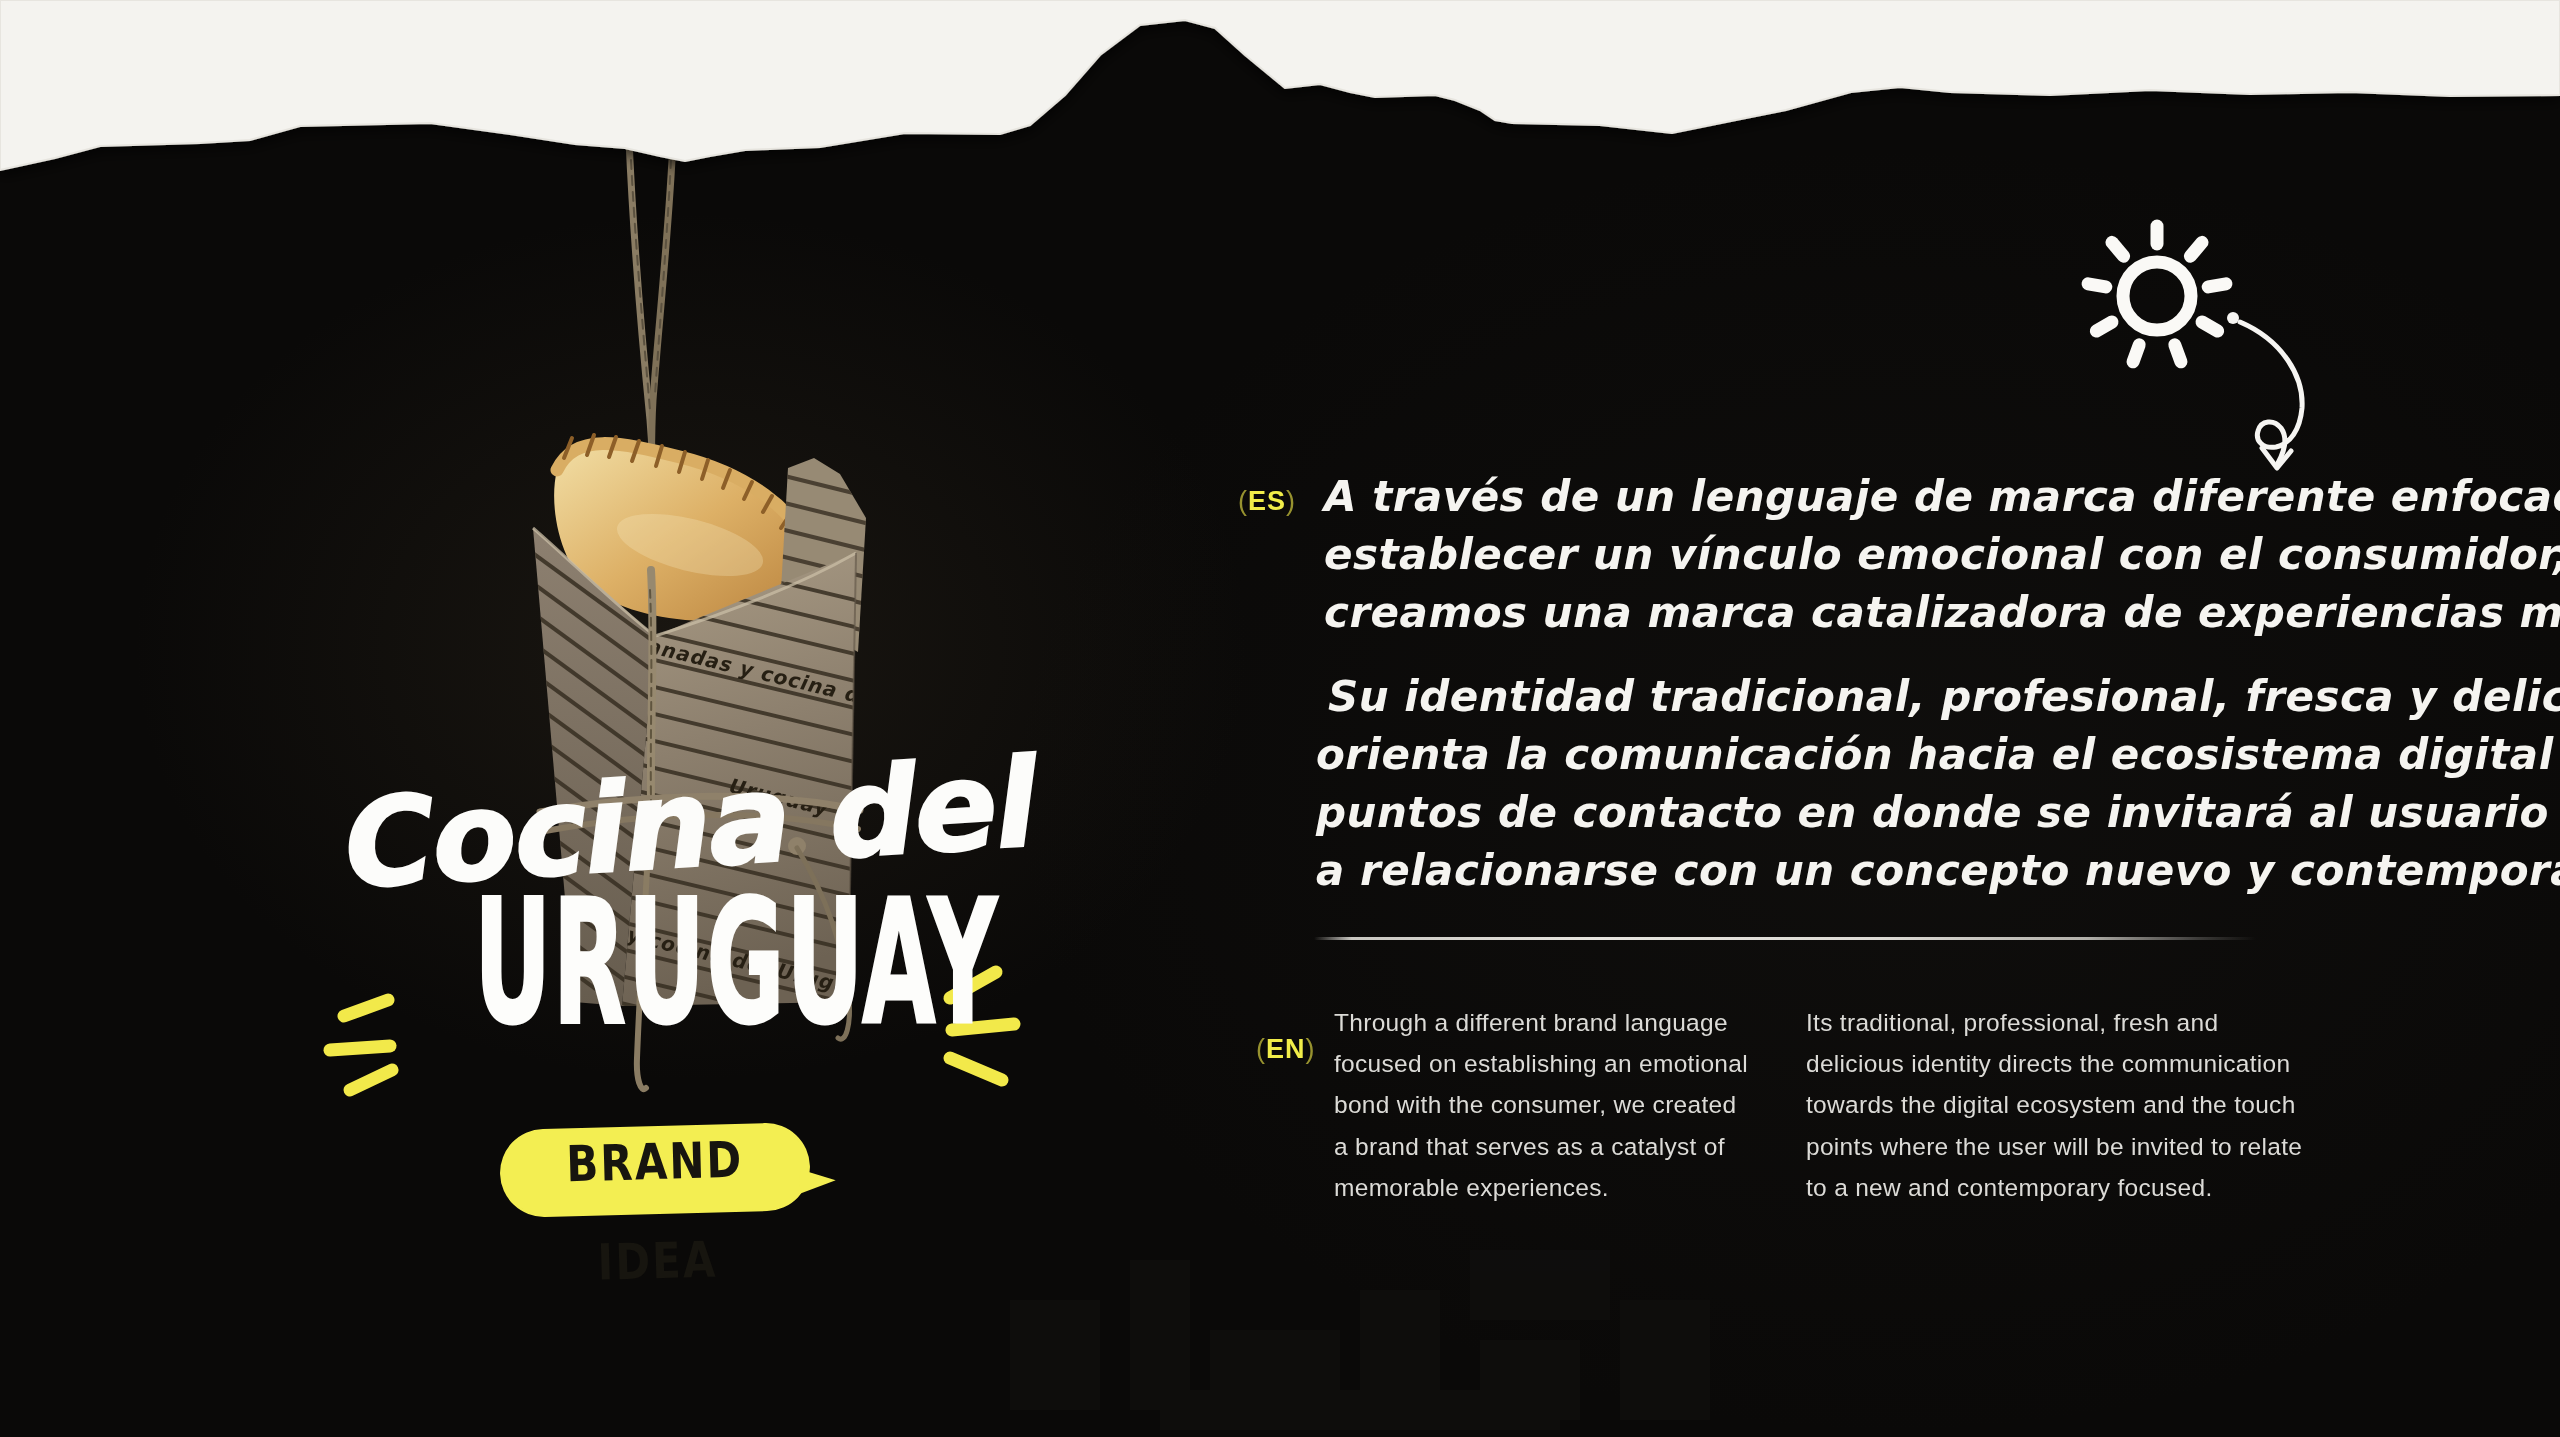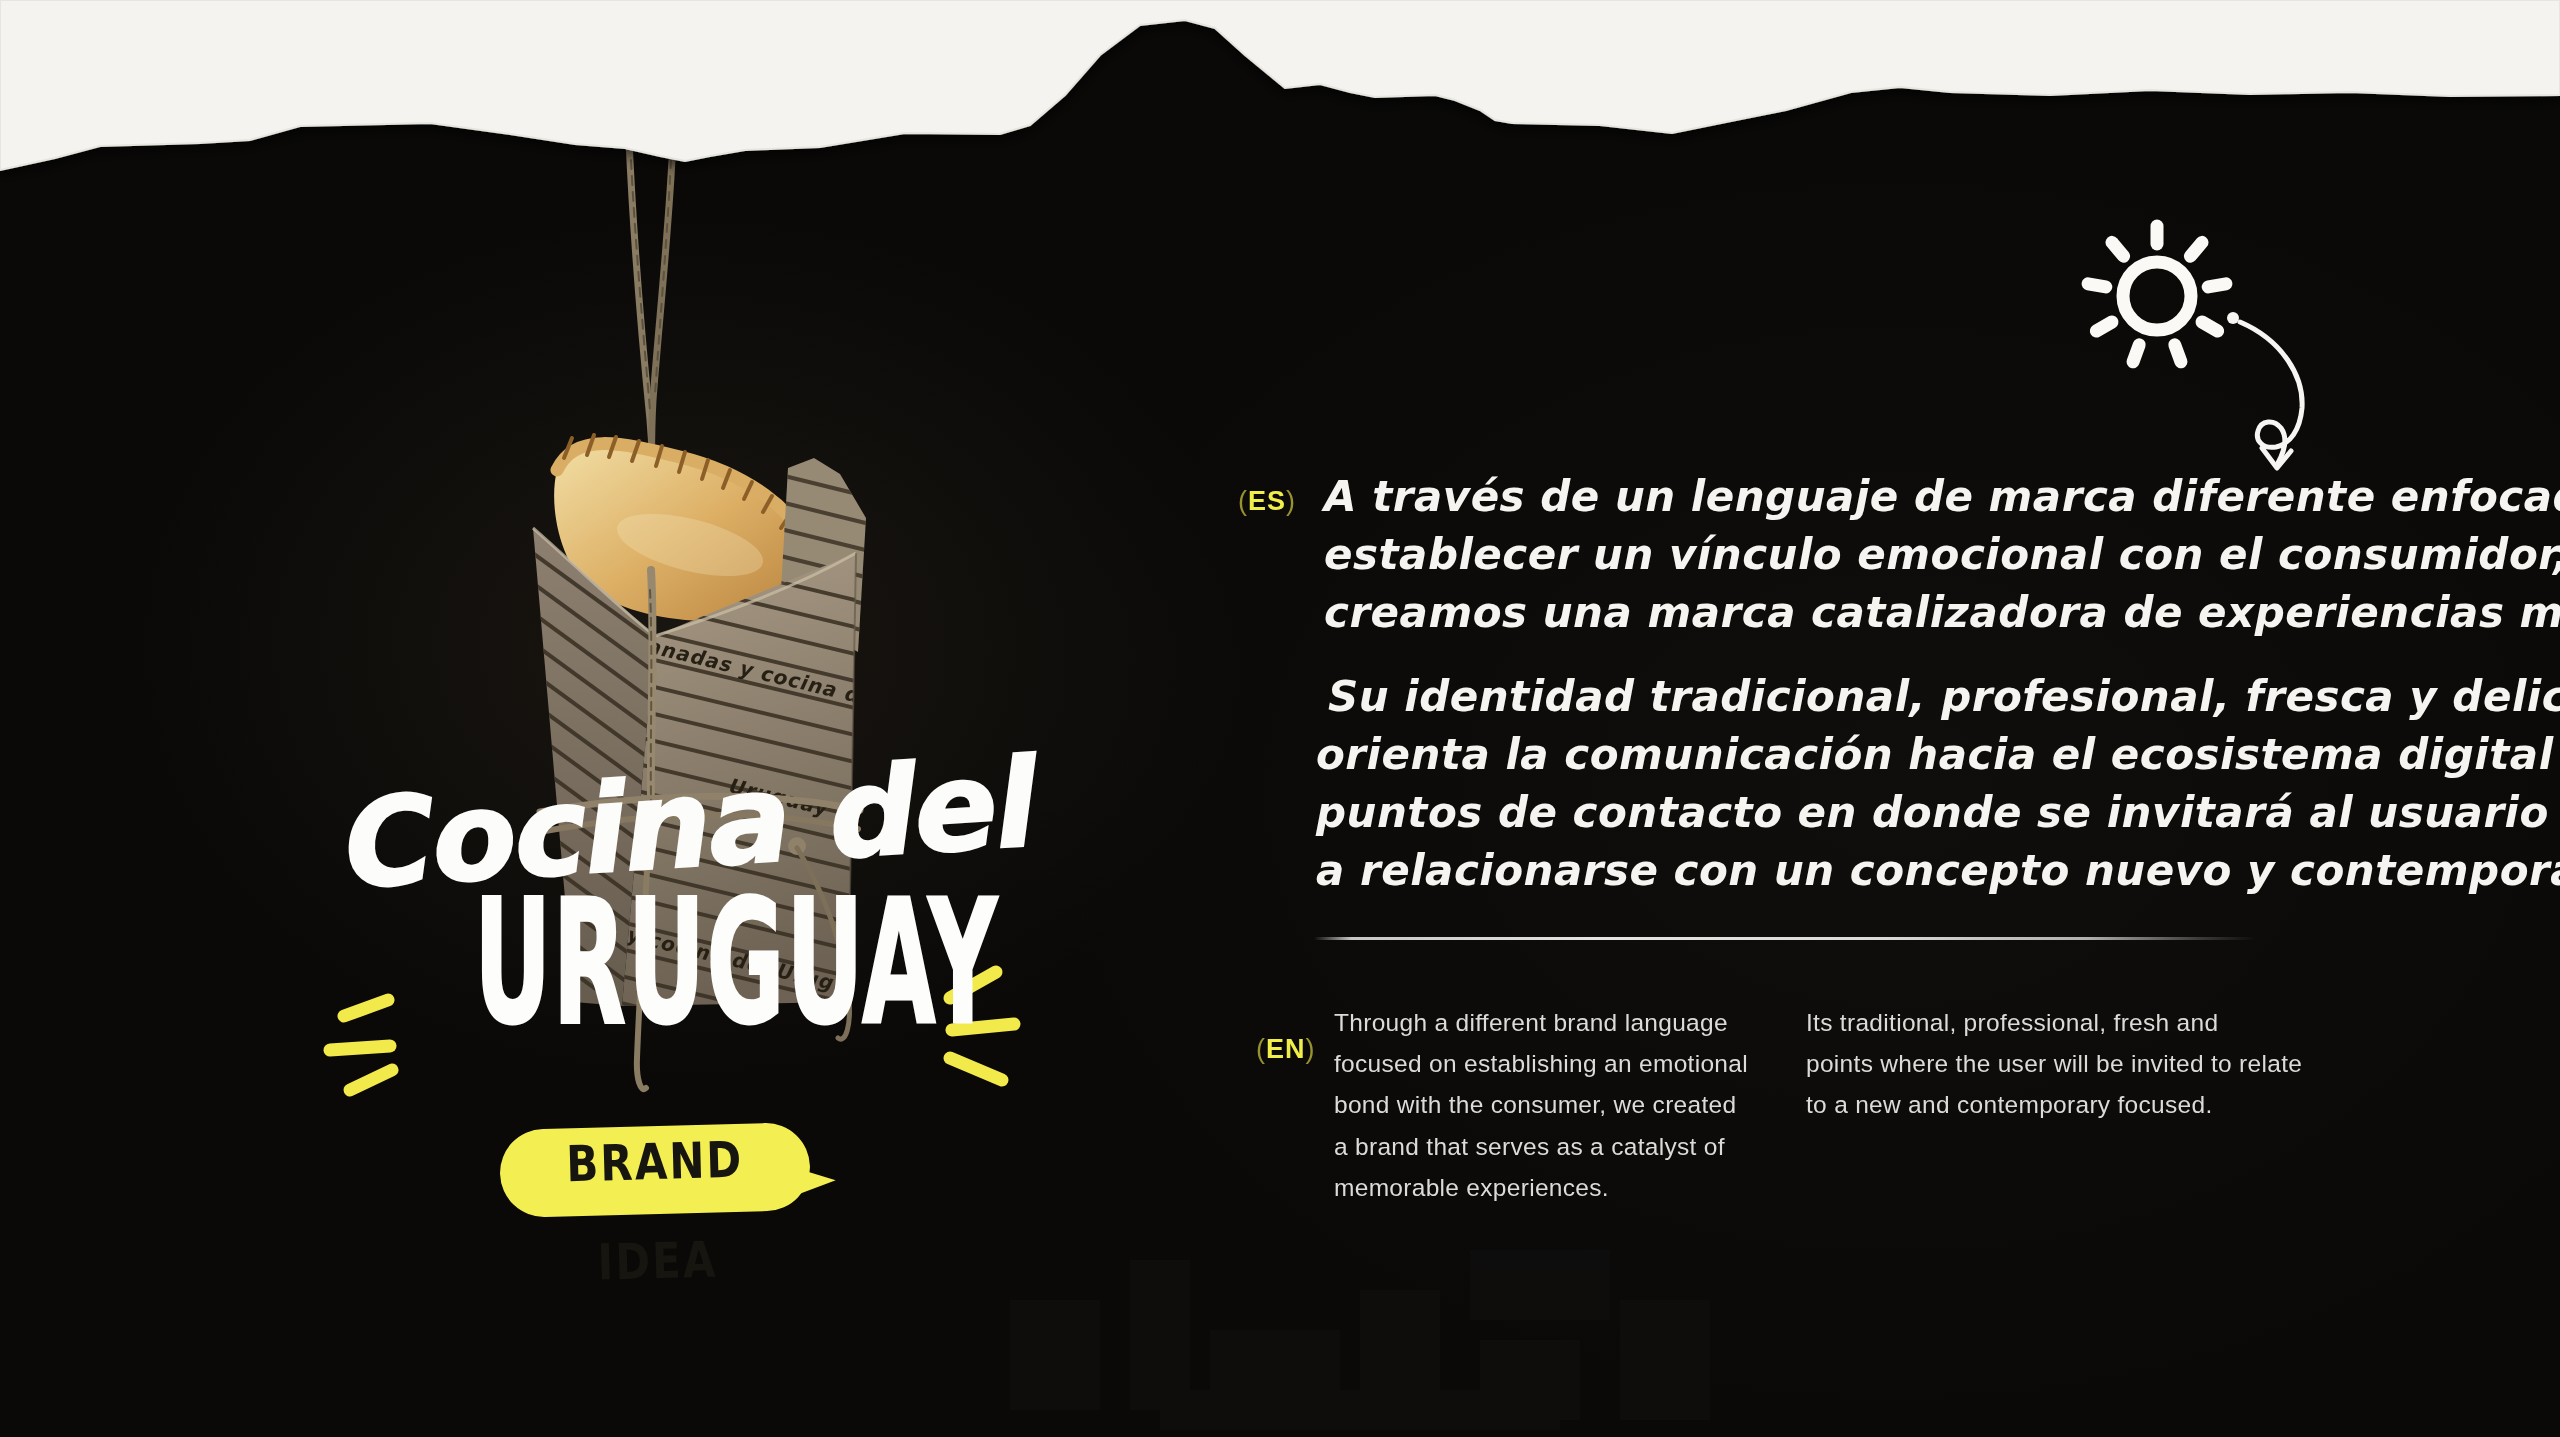--- a/index.html
+++ b/index.html
@@ -322,15 +322,17 @@
 <div class="abs en-col" style="left:1334px; top:1002px;">
   <div class="en-line">Through a different brand language</div>
   <div class="en-line">focused on establishing an emotional</div>
   <div class="en-line">bond with the consumer, we created</div>
   <div class="en-line">a brand that serves as a catalyst of</div>
   <div class="en-line">memorable experiences.</div>
 </div>
 
 <div class="abs en-col" style="left:1806px; top:1002px;">
   <div class="en-line">Its traditional, professional, fresh and</div>
+  <div class="en-line">delicious identity directs the communication</div>
+  <div class="en-line">towards the digital ecosystem and the touch</div>
   <div class="en-line">points where the user will be invited to relate</div>
   <div class="en-line">to a new and contemporary focused.</div>
 </div>
 
 </body></html>

